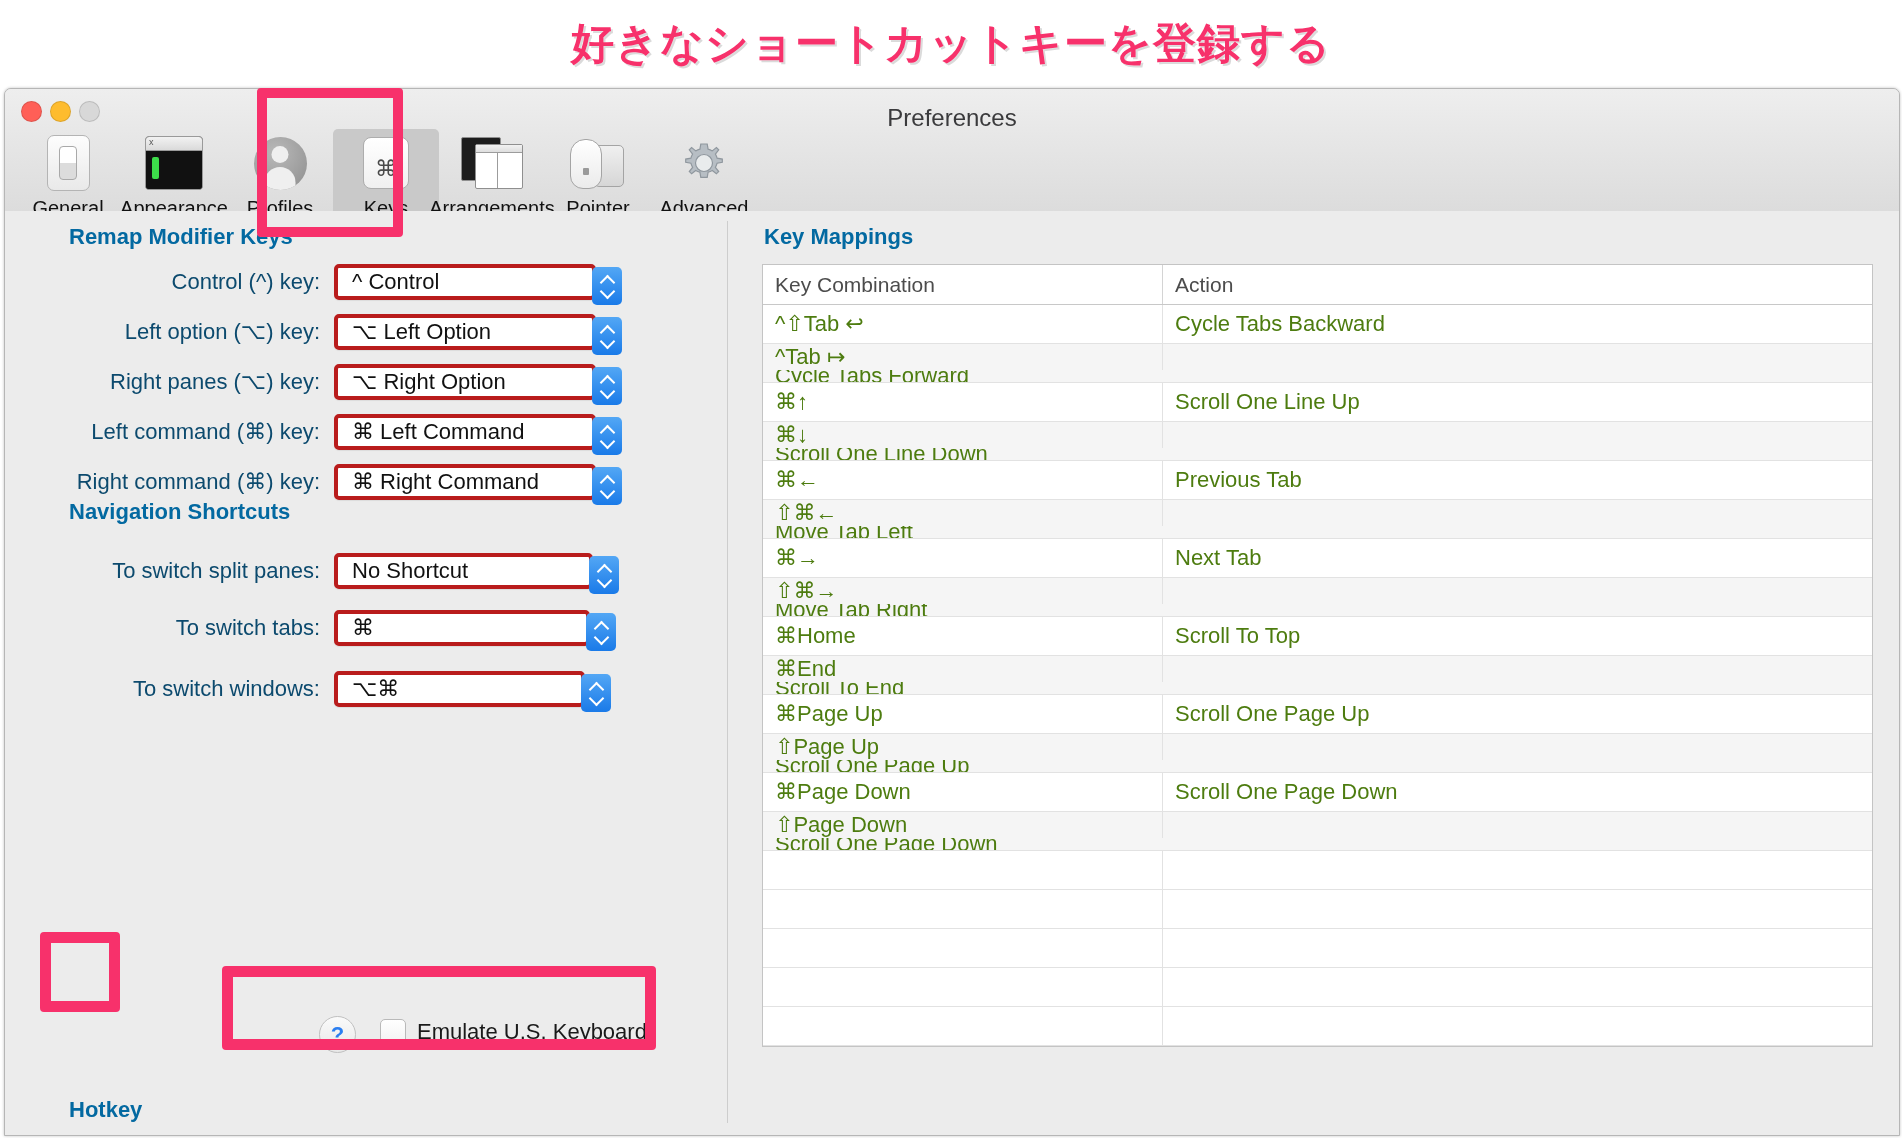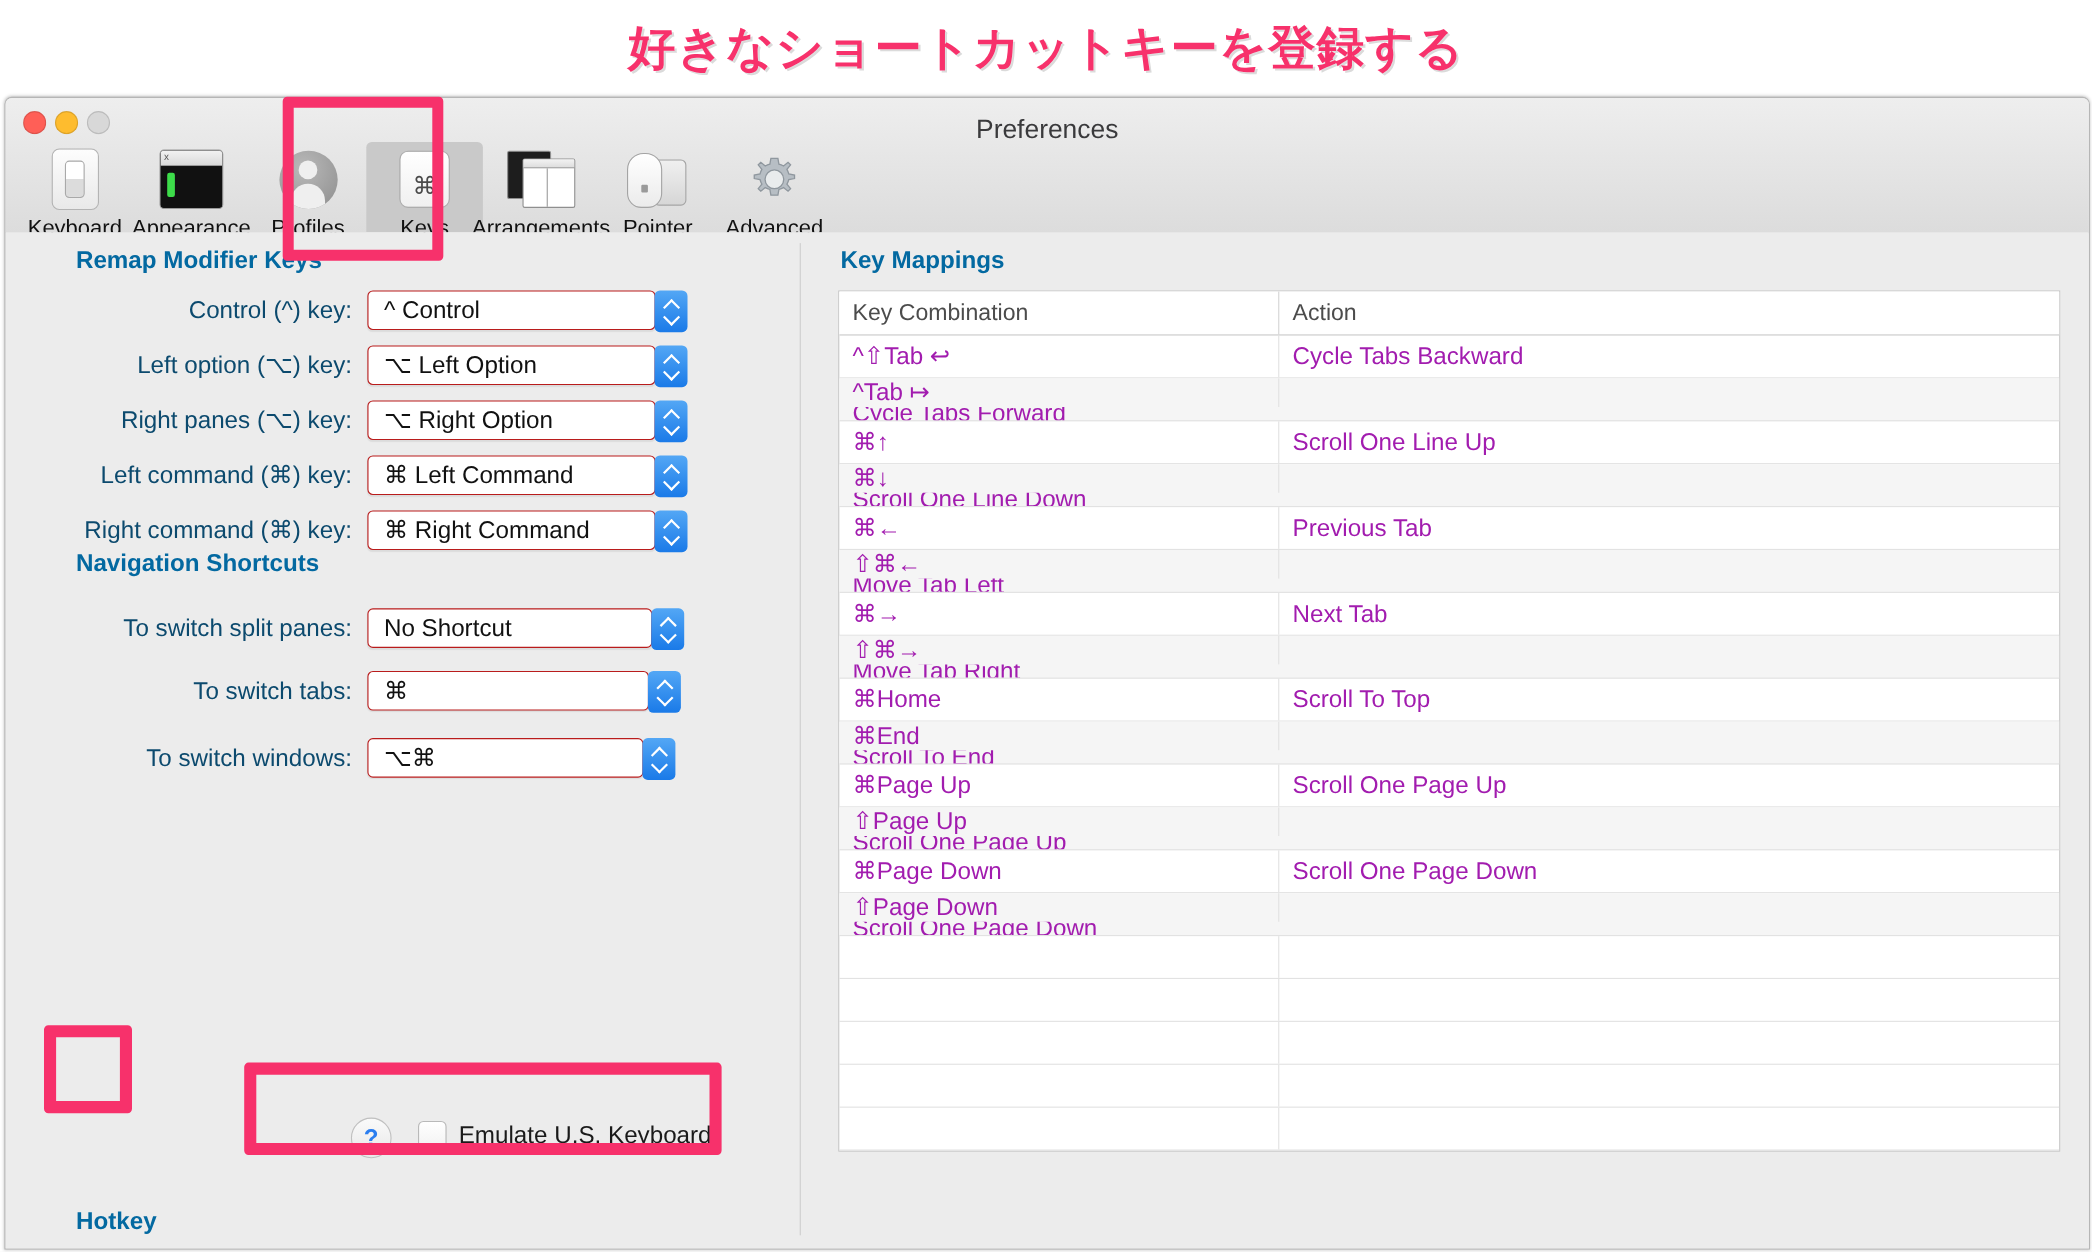--- a/index.html
+++ b/index.html
@@ -143,21 +143,21 @@
   .left{position:absolute;left:0;top:0;width:722px;height:100%;}
   #remap-title{position:absolute;left:64px;top:13px;}
   .form-row{position:absolute;display:flex;align-items:center;height:38px;}
   .form-label{
     width:315px;text-align:right;padding-right:14px;
     font-size:22px;color:#0c4a6e;white-space:nowrap;
   }
   .popup{
     position:relative;display:flex;align-items:center;
     height:36px;border-radius:5px;
-    background:#ffffff;border:1px solid #b91c1c;
+    background:#ffffff;border:4px solid #b91c1c;
     box-shadow:0 1px 1px rgba(0,0,0,.07);
     font-size:22px;color:#111;
     padding-left:14px;box-sizing:border-box;
   }
   .popup .stepper{
     position:absolute;right:-30px;top:-1px;
     width:30px;height:38px;border-radius:5px;
     background:linear-gradient(#53a7f5,#1a7ae8);
     display:flex;flex-direction:column;align-items:center;justify-content:center;
     gap:3px;
@@ -201,21 +201,21 @@
   }
   .thead{display:flex;height:39px;background:#fff;border-bottom:1px solid #c8c8c8;}
   .th{
     font-size:21px;color:#4c4c4c;display:flex;align-items:center;padding-left:12px;box-sizing:border-box;
   }
   .th.c1{width:400px;border-right:1px solid #d4d4d4;}
   .th.c2{flex:1;}
   .trow{display:flex;height:38px;border-bottom:1px solid #e2e2e2;}
   .trow.alt{background:#f5f5f5;flex-direction:column;}
   .td{
-    font-size:22px;color:#a21caf;display:flex;align-items:center;padding-left:12px;box-sizing:border-box;
+    font-size:22px;color:#4d7c0f;display:flex;align-items:center;padding-left:12px;box-sizing:border-box;
     white-space:nowrap;overflow:hidden;
   }
   .td.c1{width:400px;border-right:1px solid #e2e2e2;}
   .td.c2{flex:1;}
 
   
   .hl{position:absolute;border:10px solid #f7316b;border-radius:4px;pointer-events:none;}
   #hl-keys{left:257px;top:88px;width:126px;height:129px;}
   #hl-checkbox{left:40px;top:932px;width:58px;height:58px;border-width:11px;}
   #hl-hotkey{left:222px;top:966px;width:412px;height:62px;border-width:11px;}
@@ -238,21 +238,21 @@
     <div class="win-title">Preferences</div>
 
     <div class="toolbar">
 
       <div class="tb-item">
         <span class="tb-icon">
             <span class="ic-general">
               <i></i>
             </span>
           </span>
-        <span class="tb-label">Keyboard</span>
+        <span class="tb-label">General</span>
       </div>
 
       <div class="tb-item">
         <span class="tb-icon">
           <span class="ic-appearance">
               <span class="bar">x</span>
               <span class="body"></span>
             </span>
         </span>
         <span class="tb-label">Appearance</span>

